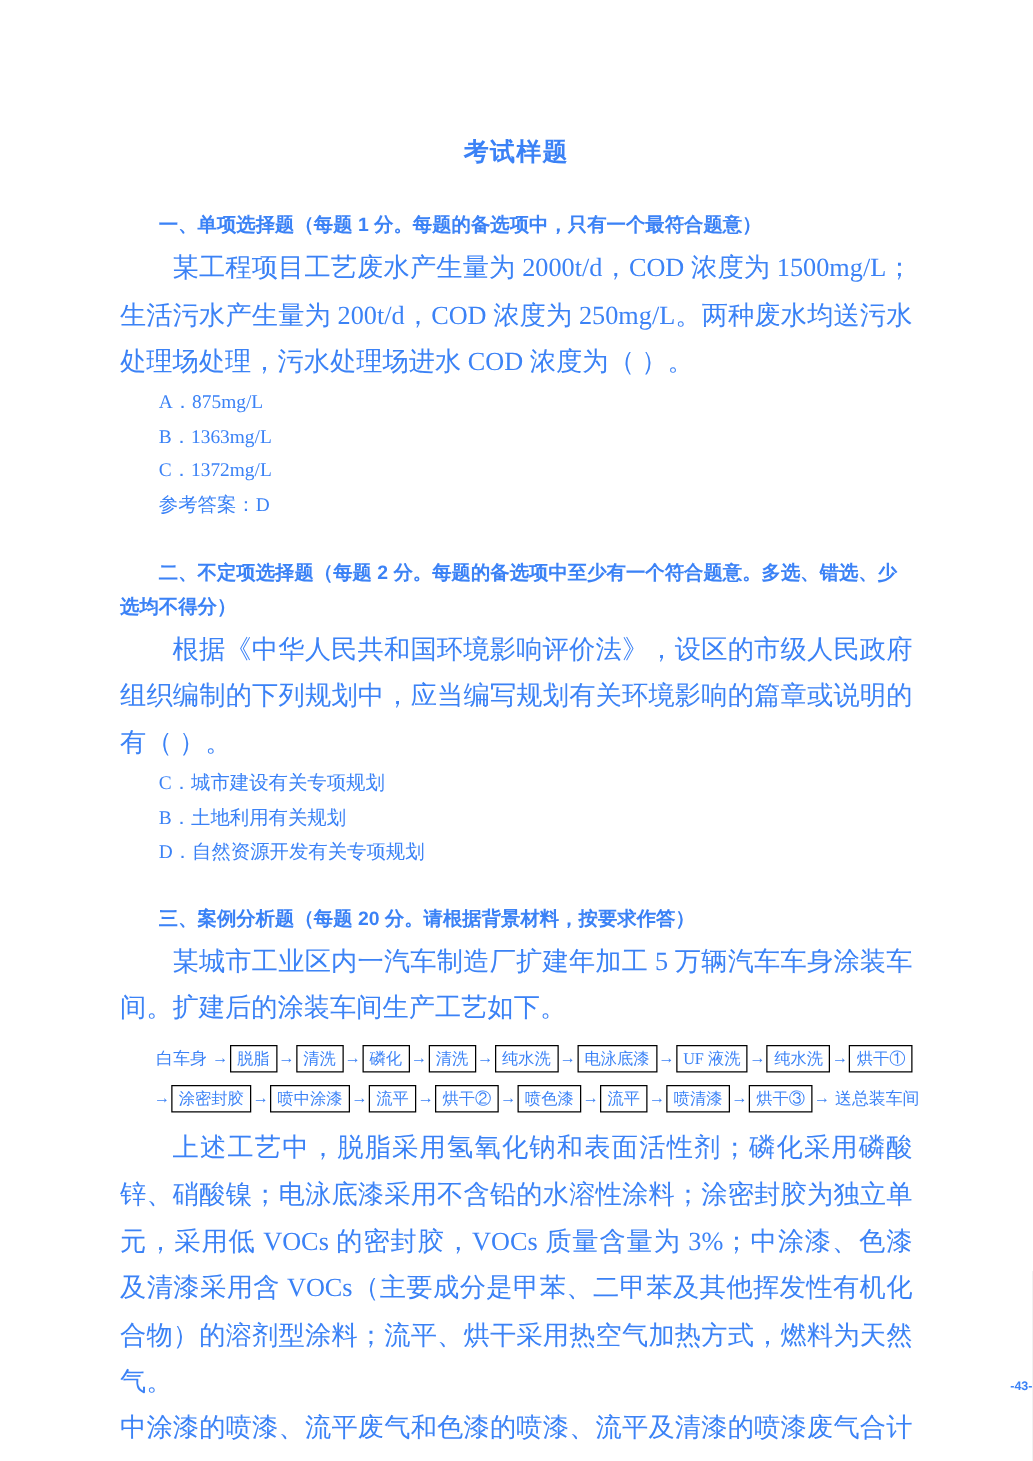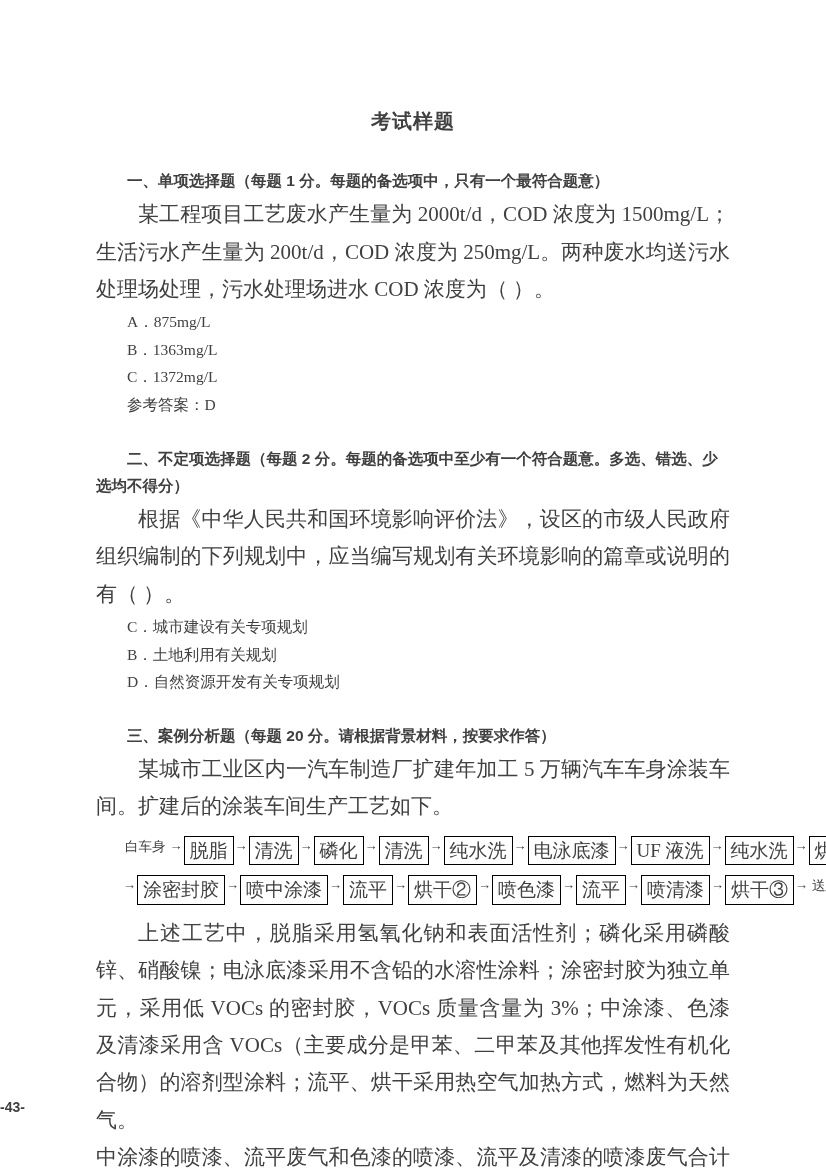--- a/index.html
+++ b/index.html
@@ -8,21 +8,21 @@
     background: #e8e8e8;
   }
   .page {
     width: 826px;
     height: 1169px;
     background: #ffffff;
     margin: 0 auto;
     position: relative;
     box-sizing: border-box;
     font-family: "Liberation Serif", "DejaVu Serif", serif;
-    color: #404040;
+    color: #3b82f6;
   }
   .content {
     position: absolute;
     left: 96px;
     top: 96px;
     width: 634px;
   }
   .doc-title {
     text-align: center;
     font-size: 20px;
@@ -66,35 +66,35 @@
     margin-bottom: 10px;
     white-space: nowrap;
   }
   .flow-row .plain {
     padding: 1px 3px;
   }
   .flow-box {
     border: 1px solid #000;
     padding: 1px 5px;
     line-height: 1.35;
-    font-size: 19px;
+    font-size: 13px;
     background: #fff;
   }
   .arrow {
     display: inline-block;
     padding: 0 1px;
     font-size: 13px;
   }
   .page-number {
     position: absolute;
     bottom: 54px;
     left: 0;
     width: 100%;
-    text-align: left;
-    font-size: 14px;
+    text-align: right;
+    font-size: 10px;
     font-weight: bold;
     font-family: "Liberation Sans", "DejaVu Sans", sans-serif;
   }
   sup { font-size: 0.7em; vertical-align: super; }
 </style>
 </head>
 <body>
 
 <div class="page">
   <div class="content">

